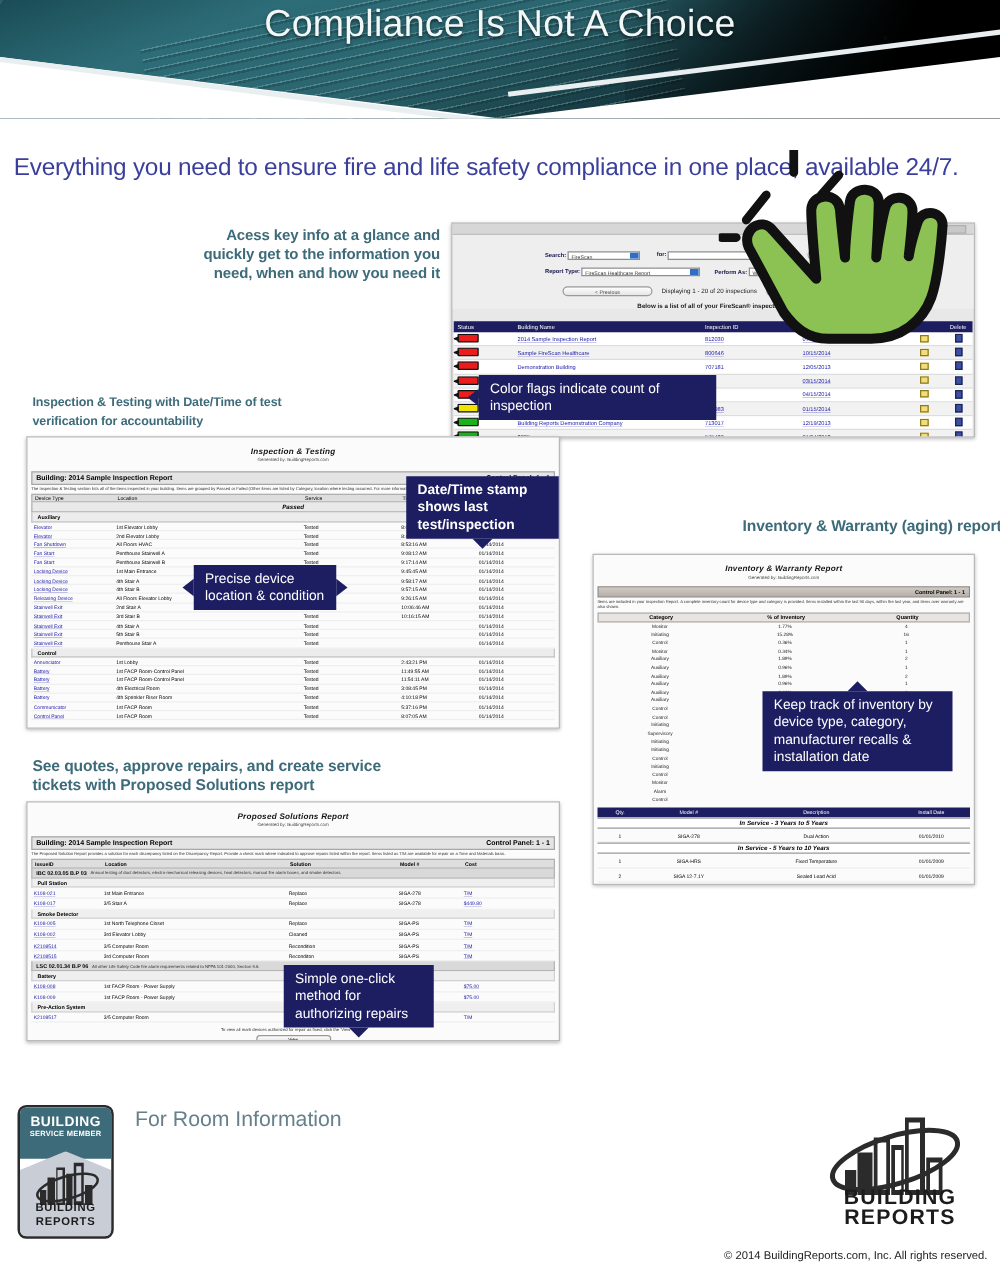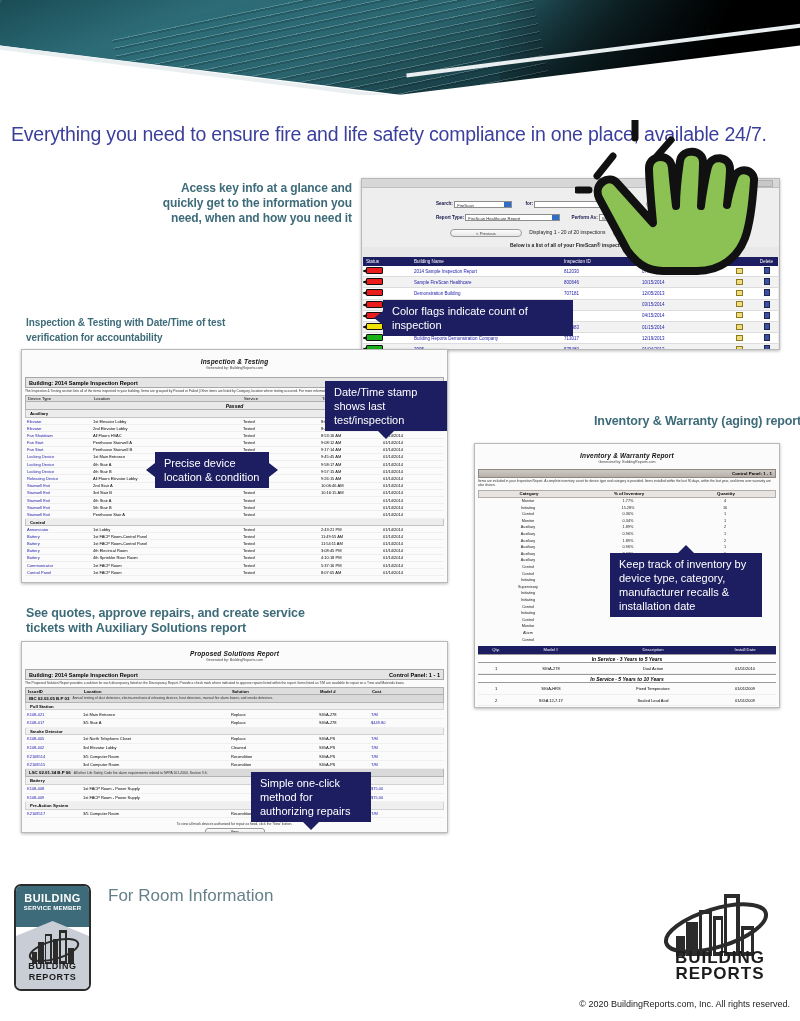--- a/index.html
+++ b/index.html
@@ -262,35 +262,36 @@
   }
 </style>
 </head>
 <body>
 
 <div class="banner">
   <div class="banner-photo">
     <div class="banner-keys"></div>
     <div class="banner-dot"></div>
   </div>
+  <div class="banner-title">Compliance Is Not A Choice</div>
   <div class="banner-mask-l"></div>
   <div class="banner-mask-r"></div>
   <div class="banner-edge-l"></div>
   <div class="banner-edge-r"></div>
 </div>
 
 <div class="subhead">Everything you need to ensure fire and life safety compliance in one place, available 24/7.</div>
 
 <div class="teal-head right" style="left:150px; top:181px; width:202px;">Acess key info at a glance and quickly get to the information you need, when and how you need it</div>
 
 <div class="teal-head" style="left:26px; top:315px; width:240px; font-size:10px;">Inspection &amp; Testing with Date/Time of test verification for accountability</div>
 
 <div class="teal-head" style="left:594px; top:414px; width:210px; font-size:12.5px;">Inventory &amp; Warranty (aging) report</div>
 
-<div class="teal-head" style="left:26px; top:606px; width:300px; font-size:12.5px;">See quotes, approve repairs, and create service tickets with Auxiliary Solutions report</div>
+<div class="teal-head" style="left:26px; top:606px; width:300px; font-size:12.5px;">See quotes, approve repairs, and create service tickets with Proposed Solutions report</div>
 
 <div class="shot" id="shot-inspections">
   <div class="fs-chrome">
     <div class="tab"></div>
   </div>
   <div class="fs-form">
     <div class="fs-row" style="left:74px; top:12px;">
       <span class="fs-lbl">Search:</span>
       <span class="fs-sel" style="width:58px;">FireScan</span>
       <span class="fs-lbl" style="margin-left:12px;">for:</span>
@@ -574,21 +575,21 @@
       <div class="it-tr">
         <div class="w-dev"><span class="link">Control Panel</span></div>
         <div class="w-loc">1st FACP Room</div>
         <div class="w-sta">Tested</div>
         <div class="w-tim">8:07:05 AM</div>
         <div class="w-dat">01/14/2014</div>
       </div>
     </div>
 </div>
 
-<div class="bubble b-down" style="left:325px; top:381px; width:122px;">Date/Time stamp shows last test/inspection</div>
+<div class="bubble b-down" style="left:325px; top:381px; width:122px;font-weight:bold;">Date/Time stamp shows last test/inspection</div>
 
 <div class="bubble b-left b-right" style="left:155px; top:452px; width:114px;">Precise device location &amp; condition</div>
 
 <div class="shot" id="shot-inventory">
   <div class="rep-title">Inventory &amp; Warranty Report</div>
   <div class="rep-sub">Generated by: BuildingReports.com</div>
   <div class="inv-bar">Control Panel: 1 - 1</div>
   <div class="rep-desc">Items are included in your Inspection Report. A complete inventory count for device type and category is provided. Items installed within the last 90 days, within the last year, and items over warranty are also shown.</div>
   <div class="inv-thead">
     <div class="iw-cat">Category</div>
@@ -841,21 +842,21 @@
         <div class="p-sol">Recondition</div>
         <div class="p-mod">SHP-3</div>
         <div class="p-cost"><span class="link">T/M</span></div>
         <div class="p-chk"></div>
       </div>
     </div>
   <div class="ps-foot">To view all mark devices authorized for repair as fixed, click the 'View' button.</div>
   <div class="ps-btn">View</div>
 </div>
 
-<div class="bubble b-down" style="left:227px; top:772px; width:120px;margin-left:24px;">Simple one-click method for authorizing repairs</div>
+<div class="bubble b-down" style="left:227px; top:772px; width:120px;">Simple one-click method for authorizing repairs</div>
 
 <div class="cert-badge">
   <div class="cert-top"></div>
   <div class="cert-title">BUILDING</div>
   <div class="cert-sub">SERVICE MEMBER</div>
   <div class="cert-bot"></div>
   <div>
     <svg style="position:absolute; left:12px; top:44px;" width="53" height="34" viewBox="0 0 53 34">
       <g fill="#2b2b2b">
         <rect x="10" y="12" width="6" height="22"></rect>
@@ -890,13 +891,13 @@
       <rect x="42" y="26" width="7" height="38"></rect>
       <rect x="67" y="10" width="9" height="54"></rect>
       <rect x="56" y="32" width="5" height="32"></rect>
       <rect x="84" y="42" width="7" height="22"></rect>
     </g>
     <ellipse cx="56" cy="40" rx="52" ry="19" fill="none" stroke="#2b2b2b" stroke-width="4" transform="rotate(-17 56 40)"></ellipse>
   </svg>
 </div>
 <div class="br-word1">BUILDING</div>
 <div class="br-word2">REPORTS</div>
-<div class="copyright">© 2020 BuildingReports.com, Inc. All rights reserved.</div>
+<div class="copyright">© 2014 BuildingReports.com, Inc. All rights reserved.</div>
 
 </body></html>

